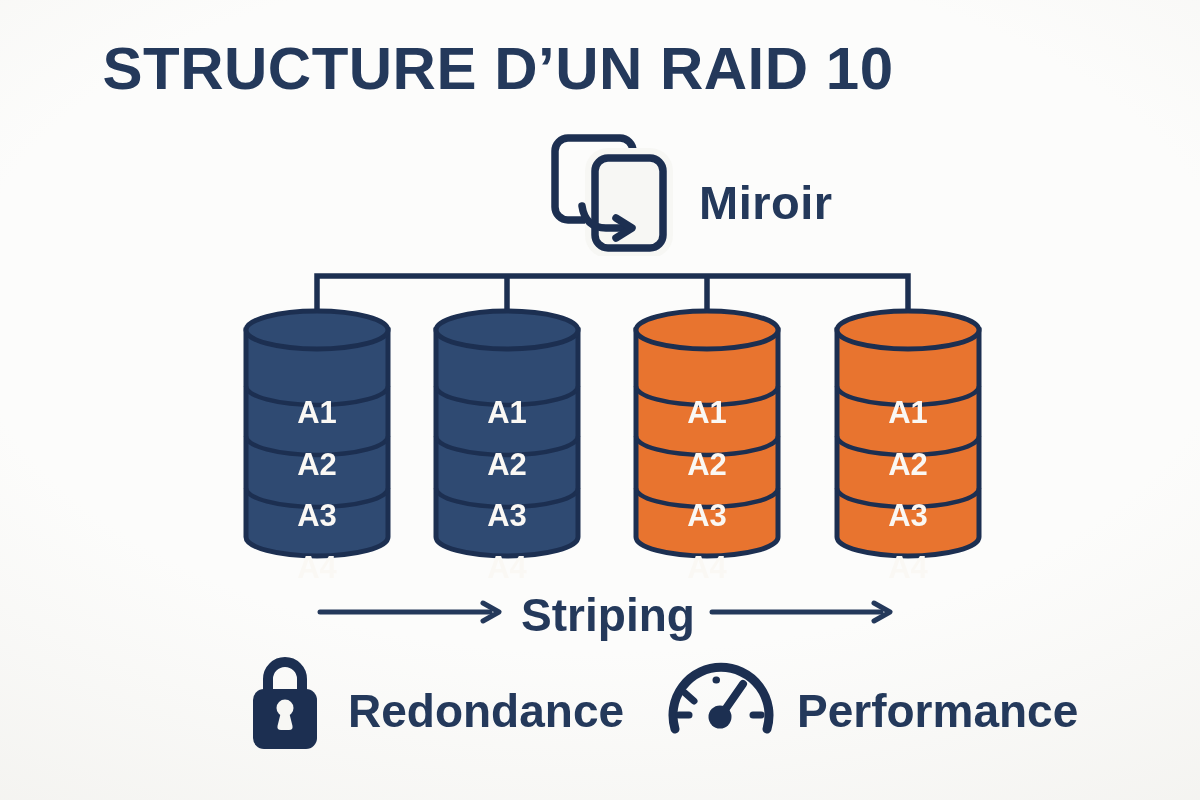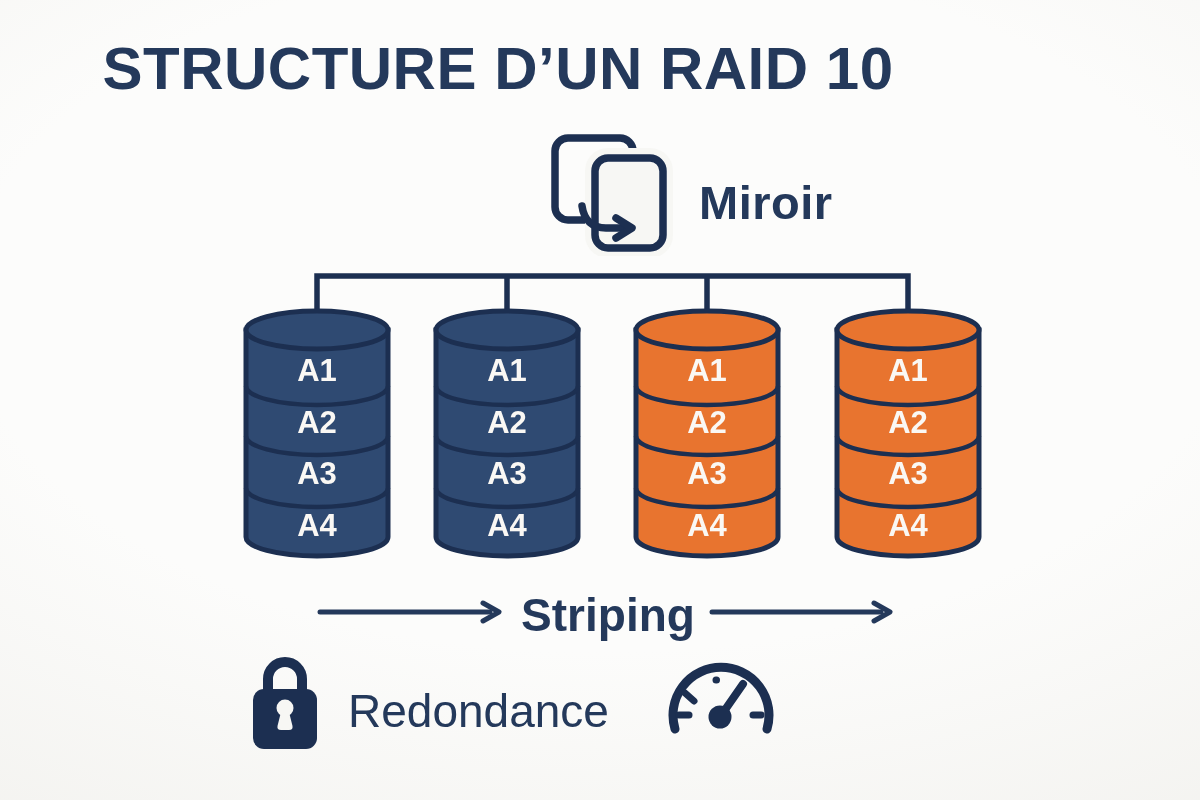--- a/index.html
+++ b/index.html
@@ -31,35 +31,35 @@
 
   
   .disk { position:absolute; top:305px; width:150px; height:258px; }
   .disk svg { position:absolute; left:0; top:0; width:150px; height:258px; overflow:visible; }
   .cyl-outline { stroke:var(--outline); stroke-width:5; }
   .fill-navy { fill:var(--navy-fill); }
   .fill-orange { fill:var(--orange-fill); }
   .cyl-sep { stroke:var(--outline); stroke-width:4.5; fill:none; }
   .block {
     position:absolute; left:0; width:150px; text-align:center;
-    font-size:31px; line-height:31px; font-weight:700; color:var(--block-text);
+    font-size:31px; line-height:31px; font-weight:700; color:var(--block-text);margin-top:42px;
   }
   .b1{top:50px} .b2{top:102px} .b3{top:153px} .b4{top:205px}
   .d1{left:242px} .d2{left:432px} .d3{left:632px} .d4{left:833px}
 
   .striping-label { position:absolute; left:8px; top:588px; width:1200px; text-align:center; font-size:46px; font-weight:700; }
 
   
   .lock-icon { position:absolute; left:251px; top:653px; width:68px; height:100px; }
   .gauge-icon { position:absolute; left:663px; top:657px; width:116px; height:96px; }
   .navy-solid { fill:var(--outline); }
   .tick-stroke { stroke:var(--outline); stroke-width:7; stroke-linecap:round; fill:none; }
   .gauge-arc { stroke:var(--outline); stroke-width:9; stroke-linecap:round; fill:none; }
   .needle { stroke:var(--outline); stroke-width:8; stroke-linecap:round; }
-  .feature-label { position:absolute; top:684px; font-size:46px; font-weight:400; }
+  .feature-label { position:absolute; top:684px; font-size:46px; font-weight:700; }
   .redondance { left:348px; }
   .performance { left:797px; }
 </style>
 </head>
 <body>
 
 <div class="canvas">
 
   <div class="title">STRUCTURE D’UN RAID 10</div>
 
@@ -160,14 +160,15 @@
       <path class="tick-stroke" d="M16,58 L26,58"></path>
       <path class="tick-stroke" d="M22,36 L31,44"></path>
       <path class="tick-stroke" d="M53,23 L53.5,23"></path>
       <path class="tick-stroke" d="M90,58 L98,58"></path>
     </g>
     <g>
       <path class="needle" d="M57,60 L80,27"></path>
       <circle class="navy-solid" cx="57" cy="60" r="11.5"></circle>
     </g>
   </svg>
+  <div class="feature-label performance">Performance</div>
 
 </div>
 
 </body></html>

